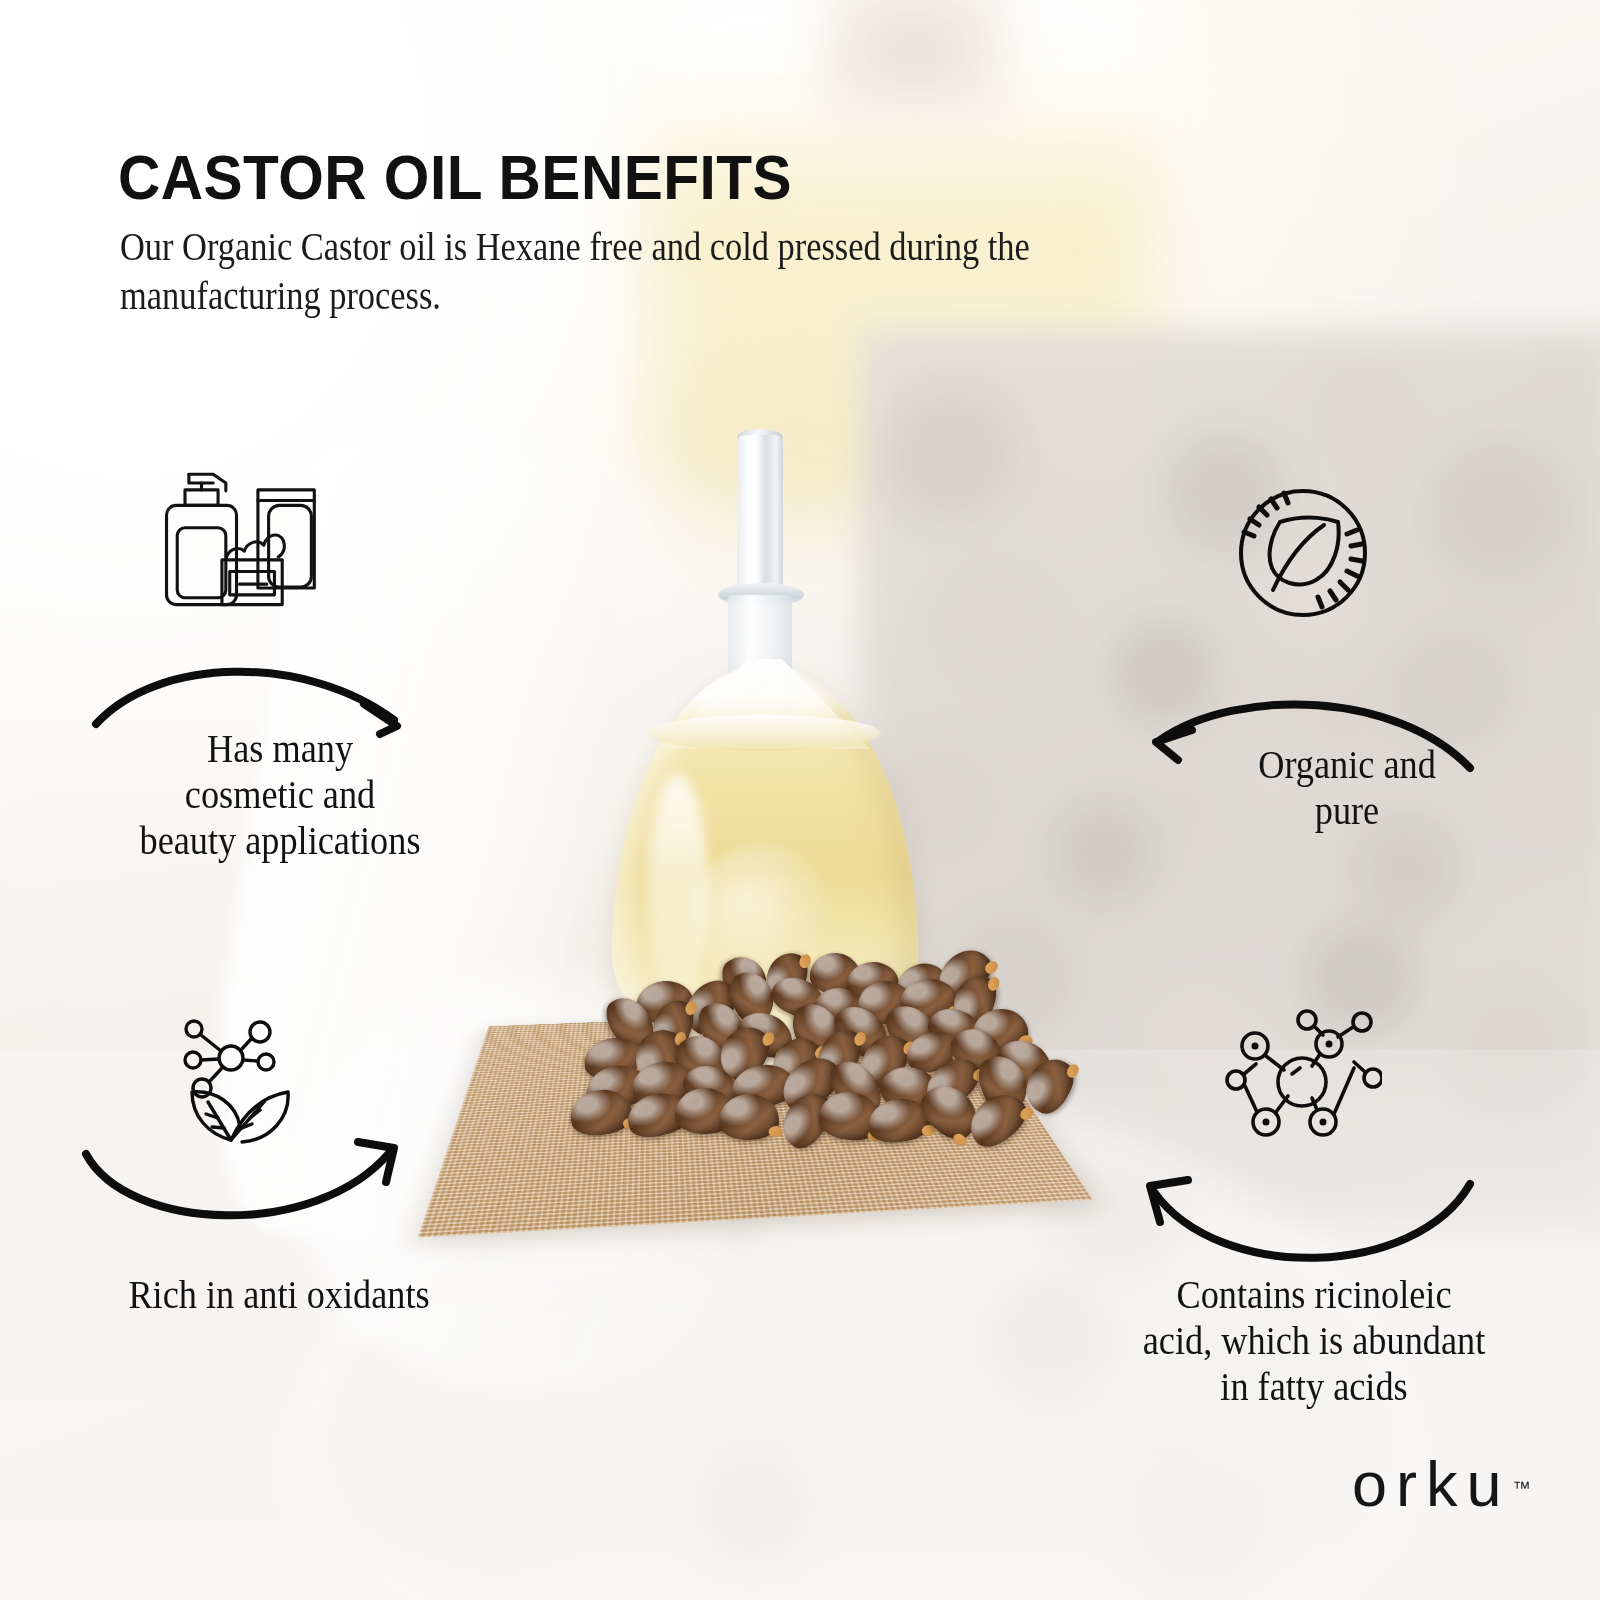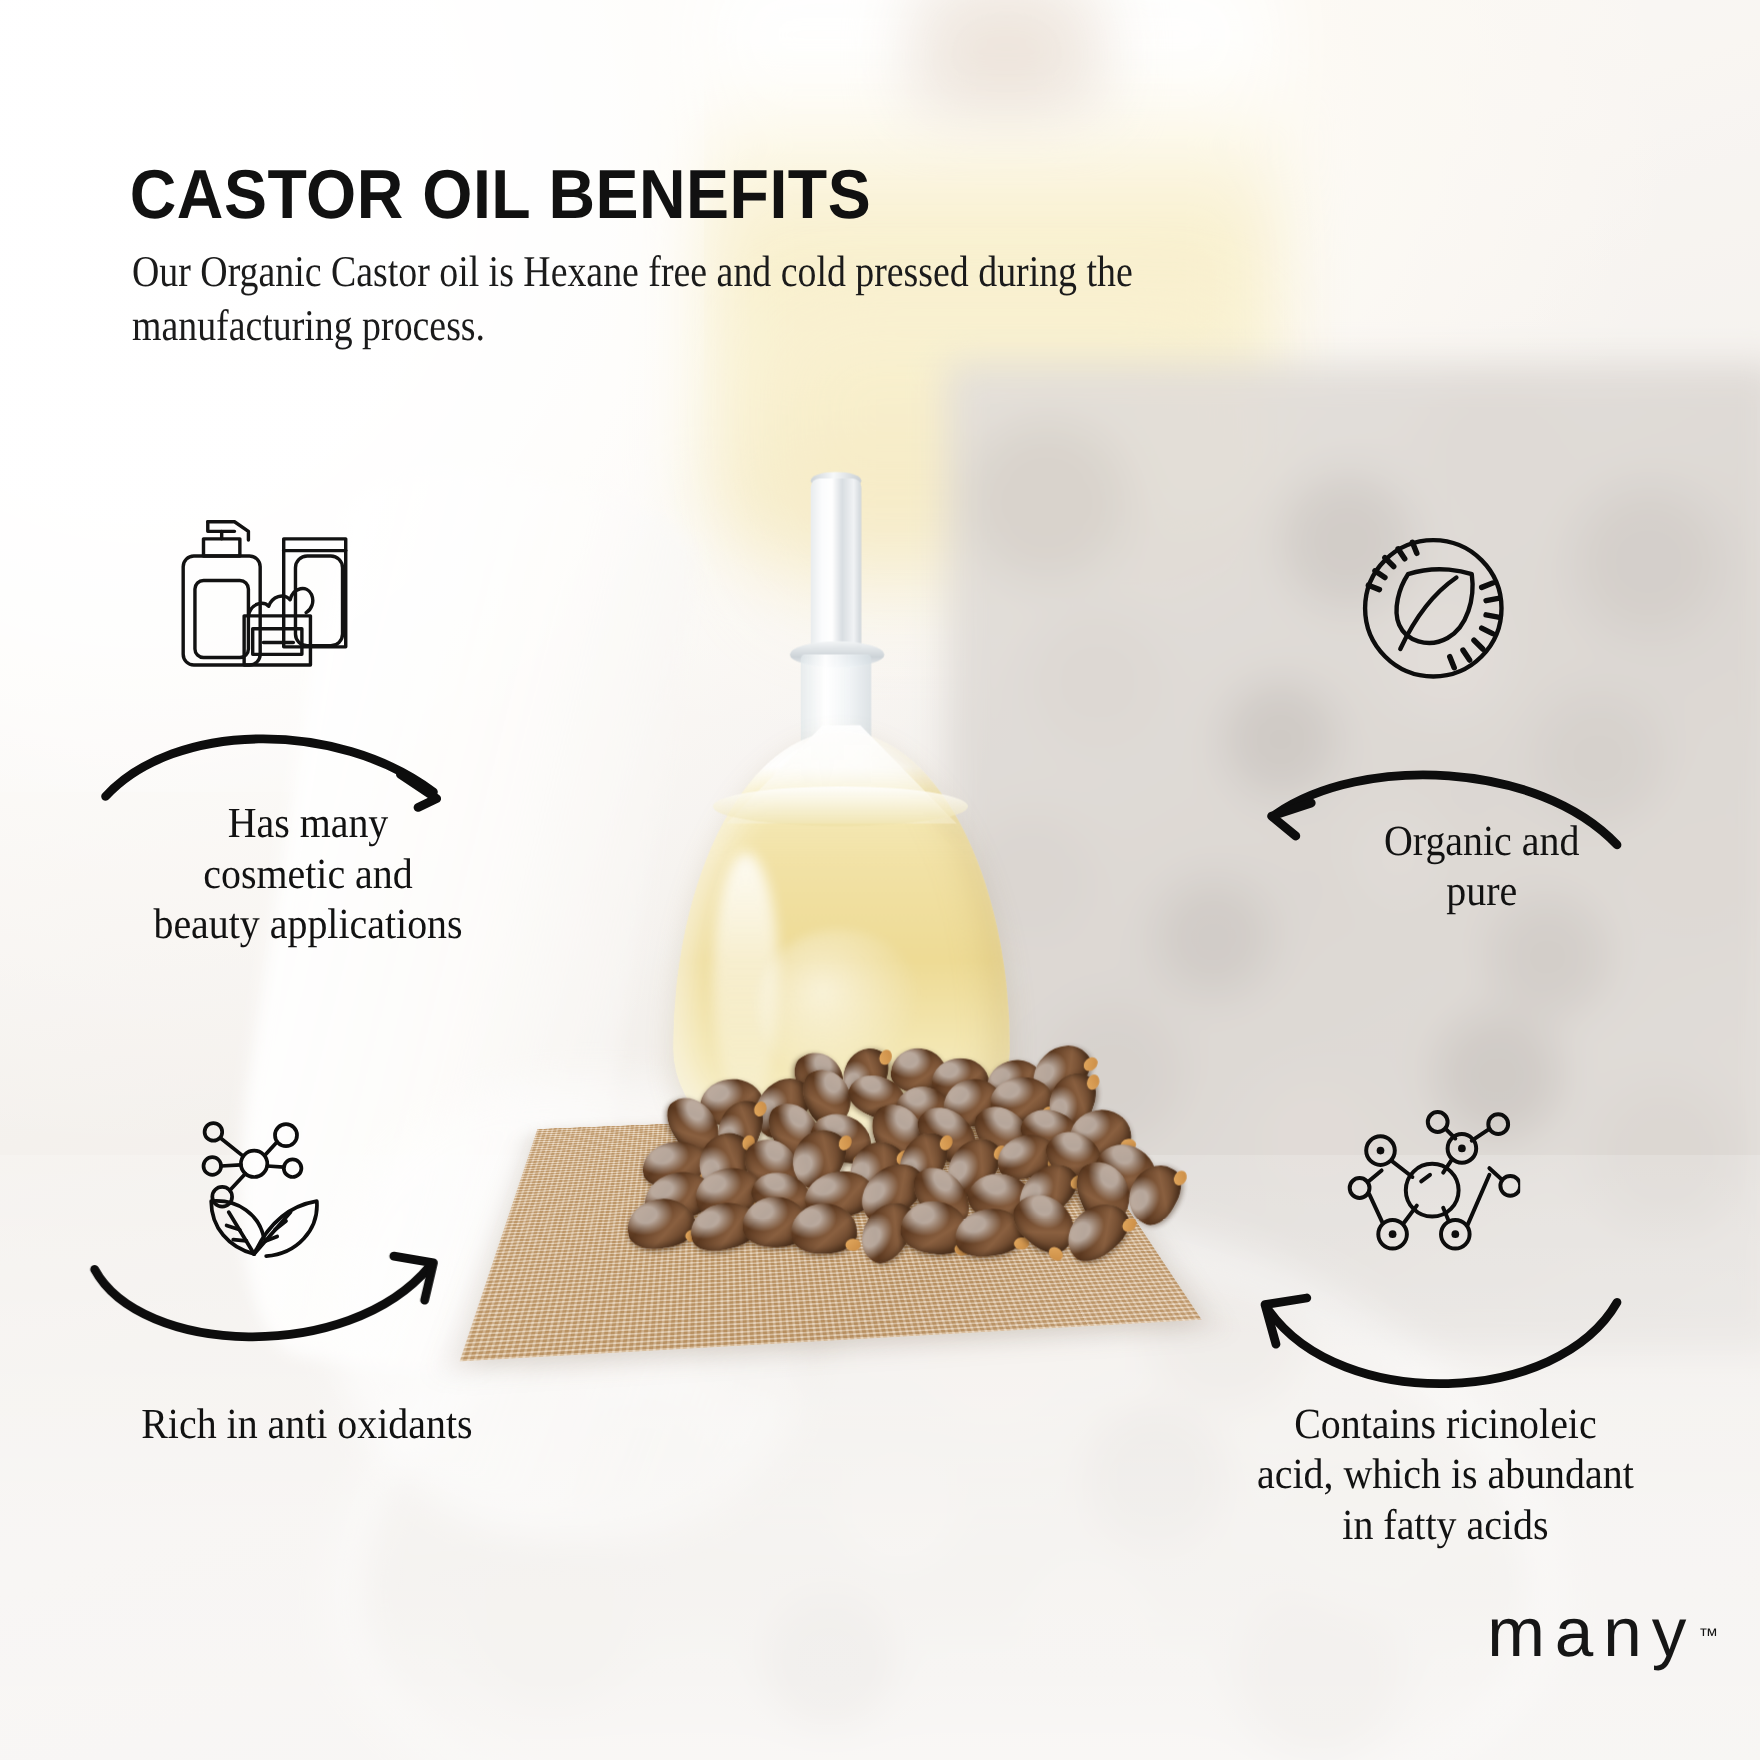--- a/index.html
+++ b/index.html
@@ -469,15 +469,15 @@
       </svg>
     </div>
 
     <div class="flabel" style="left:1104px;top:1272px;width:420px;">
       <div>Contains ricinoleic</div>
       <div>acid, which is abundant</div>
       <div>in fatty acids</div>
     </div>
   </div>
 
-  <div class="brand"><span>many</span><span class="tm">™</span></div>
+  <div class="brand"><span>orku</span><span class="tm">™</span></div>
 
 </div>
 
 </body></html>

